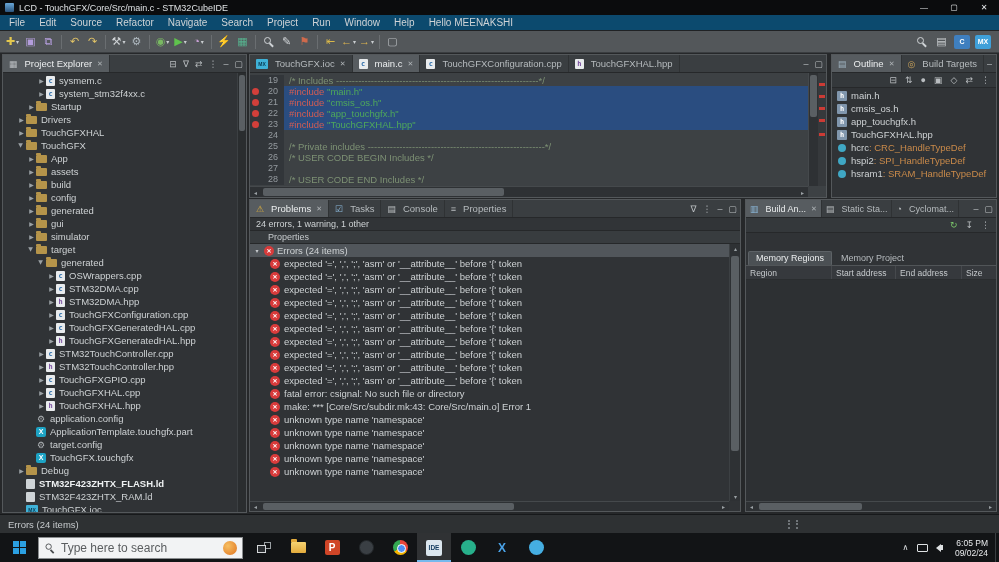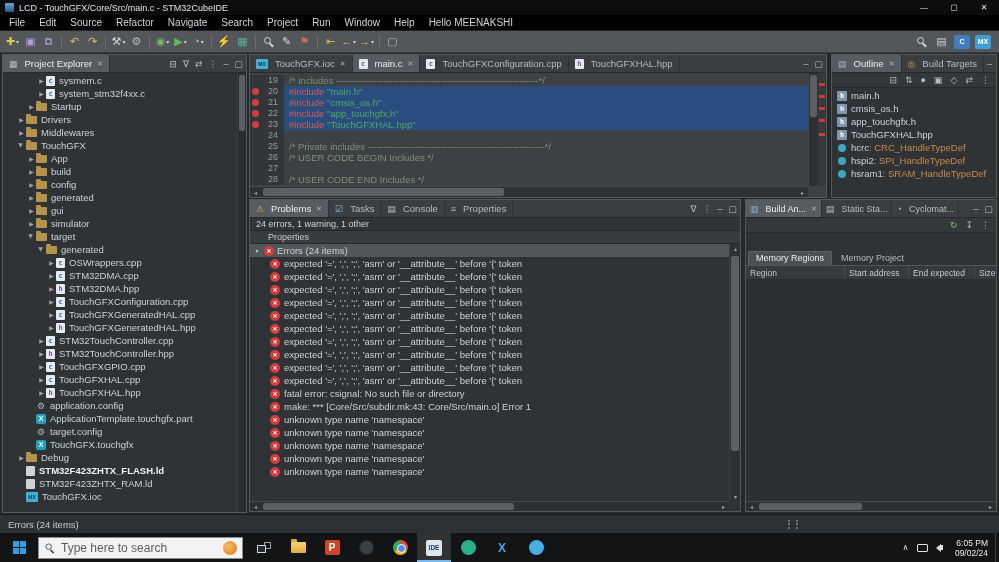--- a/index.html
+++ b/index.html
@@ -4,21 +4,21 @@
 <style>
   *{margin:0;padding:0;box-sizing:border-box;font-family:"Liberation Sans",sans-serif;}
   html,body{width:999px;height:562px;overflow:hidden;background:#1a1c1e;}
   #app{position:relative;width:999px;height:562px;background:#26282a;font-size:9.5px;color:#ccd0d3;overflow:hidden;}
 
   
   .titlebar{position:absolute;top:0;left:0;right:0;height:15px;background:#0b0c0d;display:flex;align-items:center;font-size:9px;color:#dfe2e4;}
   .app-ico{width:9px;height:9px;background:linear-gradient(#69a7d8,#2d567e);margin:0 5px;border-radius:1px;}
   .wincontrols{margin-left:auto;display:flex;height:100%;}
   .wc{width:30px;display:flex;align-items:center;justify-content:center;font-size:8px;color:#e8eaec;}
-  .menubar{position:absolute;top:15px;left:0;right:0;height:16px;background:#000000;display:flex;align-items:center;padding-left:2px;font-size:10px;color:#cfd3d6;border-bottom:1px solid #202224;}
+  .menubar{position:absolute;top:15px;left:0;right:0;height:16px;background:#0c4a6e;display:flex;align-items:center;padding-left:2px;font-size:10px;color:#cfd3d6;border-bottom:1px solid #202224;}
   .menu-item{padding:0 7px;height:100%;display:flex;align-items:center;}
   .toolbar{position:absolute;top:31px;left:0;right:0;height:22px;background:#53575a;border-bottom:1px solid #3a3d40;display:flex;align-items:center;padding:0 4px;}
   .tb-left{display:flex;align-items:center;gap:1px;}
   .tb-right{margin-left:auto;display:flex;align-items:center;gap:3px;padding-right:3px;}
   .tb-btn{height:18px;min-width:17px;display:flex;align-items:center;justify-content:center;border-radius:2px;padding:0 1px;}
   .tb-glyph{font-size:11px;line-height:1;}
   .tb-caret{font-size:6px;color:#c9cdd0;margin-left:1px;}
   .tb-sep{width:1px;height:14px;background:#6a6e71;margin:0 3px;display:inline-block;}
   .tb-box{min-width:16px;height:14px;border-radius:2px;color:#fff;font-size:7px;font-weight:bold;display:flex;align-items:center;justify-content:center;padding:0 2px;}
   .mag{position:relative;width:12px;height:12px;display:inline-block;color:#cfd3d6;}
@@ -110,21 +110,21 @@
   .orow{height:13px;display:flex;align-items:center;padding-left:5px;font-size:9.5px;color:#ced2d4;white-space:nowrap;}
   .o-type{color:#c98a4a;}
 
   
   .ba-spacer{flex:0 0 16px;background:#303336;}
   .memtabs{flex:0 0 16px;display:flex;align-items:flex-end;gap:1px;padding-left:2px;background:#303336;}
   .memtab{padding:1px 7px;font-size:9px;color:#b6bbbe;border:1px solid transparent;}
   .memtab.active{background:#4b5054;border-color:#5d6266;border-bottom-color:#4b5054;color:#eceeef;border-radius:2px 2px 0 0;}
   .memheader{flex:0 0 15px;display:flex;align-items:center;background:#36393d;border-top:1px solid #515558;border-bottom:1px solid #2a2d2f;font-size:8.5px;color:#c6cacd;}
   .mem-col{padding-left:4px;border-right:1px solid #46494d;height:100%;display:flex;align-items:center;white-space:nowrap;overflow:hidden;}
-  .mc0{width:99px;} .mc1{width:64px;} .mc2{width:66px;} .mc3{flex:1;border-right:none;}
+  .mc0{width:86px;} .mc1{width:64px;} .mc2{width:66px;} .mc3{flex:1;border-right:none;}
   .membody{flex:1;background:#2d3033;}
   .ba-hscroll{flex:0 0 10px;}
 
   
   .statusbar{position:absolute;top:514px;left:0;right:0;height:19px;background:#2e3133;border-top:1px solid #17191b;display:flex;align-items:center;font-size:9.5px;color:#c6cacd;padding-left:8px;}
   .grip{position:absolute;left:788px;top:5px;width:10px;height:9px;border-left:2px dotted #707579;border-right:2px dotted #707579;}
 
   
   .taskbar{position:absolute;top:533px;left:0;right:0;height:29px;background:#121416;display:flex;align-items:center;}
   .start{width:38px;height:29px;display:flex;align-items:center;justify-content:center;}
@@ -318,31 +318,36 @@
               <span>Startup</span>
             </div>
             <div class="tree-row" style="padding-left: 14px;">
               <span class="tree-arrow c">▶</span>
               <span class="ic ic-folder"></span>
               <span>Drivers</span>
             </div>
             <div class="tree-row" style="padding-left: 14px;">
               <span class="tree-arrow c">▶</span>
               <span class="ic ic-folder"></span>
-              <span>Middlewares</span>
+              <span>TouchGFXHAL</span>
             </div>
             <div class="tree-row" style="padding-left: 14px;">
               <span class="tree-arrow e">▶</span>
               <span class="ic ic-folder"></span>
               <span>TouchGFX</span>
             </div>
             <div class="tree-row" style="padding-left: 24px;">
               <span class="tree-arrow c">▶</span>
               <span class="ic ic-folder"></span>
               <span>App</span>
+            </div>
+            <div class="tree-row" style="padding-left: 24px;">
+              <span class="tree-arrow c">▶</span>
+              <span class="ic ic-folder"></span>
+              <span>assets</span>
             </div>
             <div class="tree-row" style="padding-left: 24px;">
               <span class="tree-arrow c">▶</span>
               <span class="ic ic-folder"></span>
               <span>build</span>
             </div>
             <div class="tree-row" style="padding-left: 24px;">
               <span class="tree-arrow c">▶</span>
               <span class="ic ic-folder"></span>
               <span>config</span>
@@ -763,21 +768,21 @@
           <span class="hdr-ic">⋮</span>
         </div>
       <div class="ba-spacer"></div>
       <div class="memtabs" id="memTabs">
           <span class="memtab active">Memory Regions</span>
           <span class="memtab">Memory Project</span>
         </div>
       <div class="memheader" id="memHeader">
           <span class="mem-col mc0">Region</span>
           <span class="mem-col mc1">Start address</span>
-          <span class="mem-col mc2">End expected</span>
+          <span class="mem-col mc2">End address</span>
           <span class="mem-col mc3">Size</span>
         </div>
       <div class="membody"></div>
       <div class="hscroll ba-hscroll">
         <span class="sb-arrow">◂</span>
         <div class="h-track">
             <div class="h-thumb"></div>
           </div>
         <span class="sb-arrow">▸</span>
       </div>

